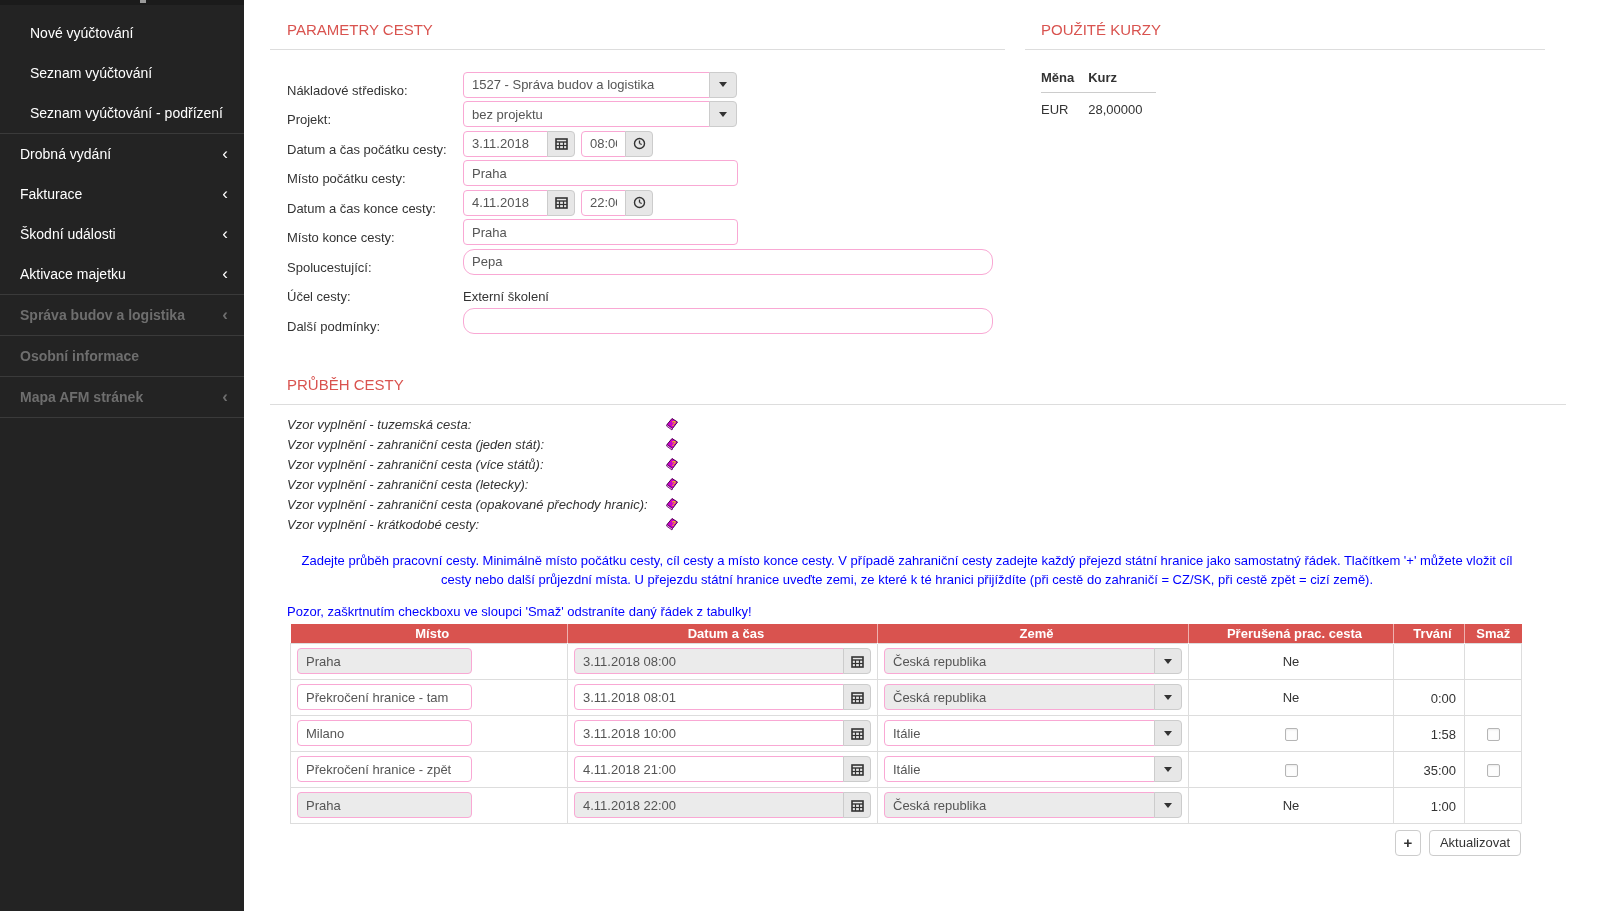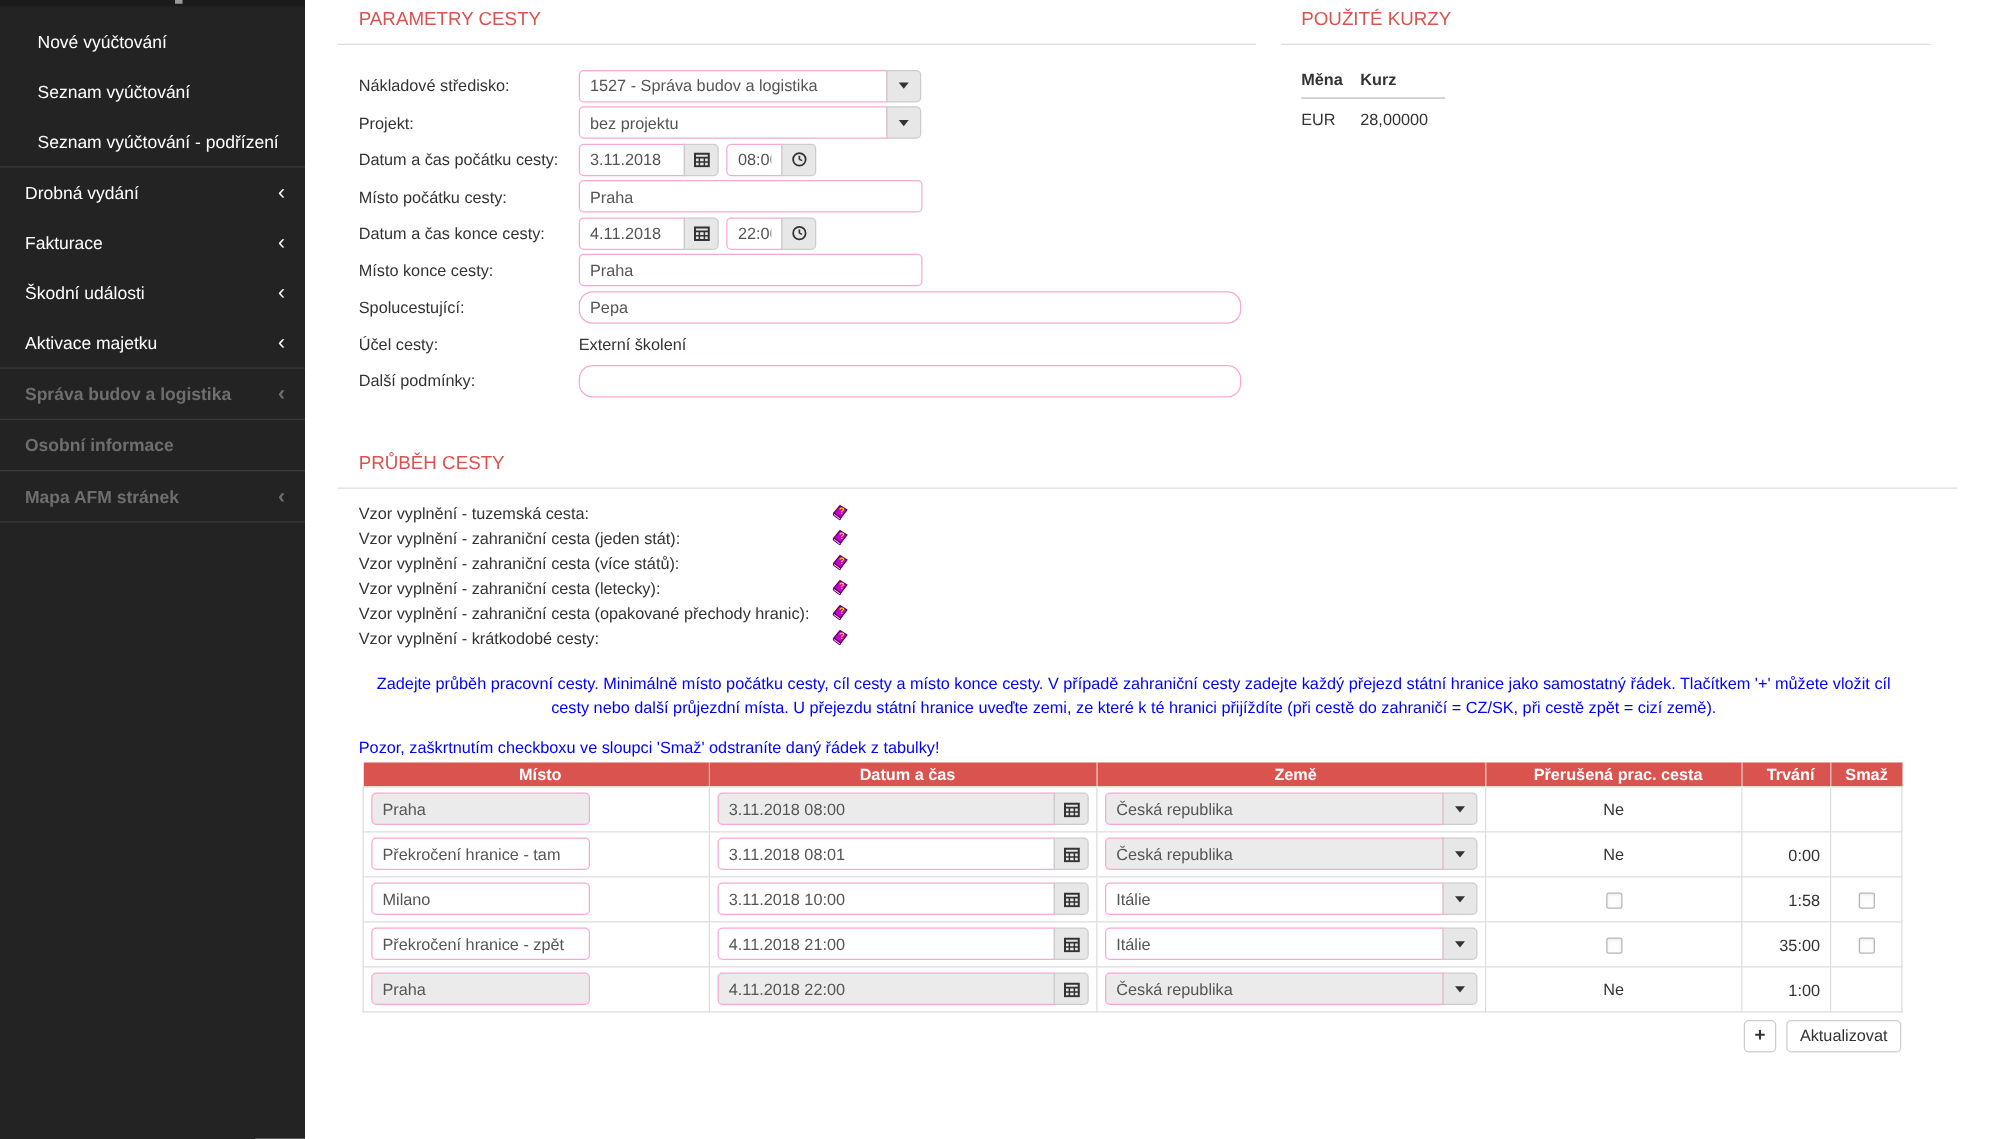--- a/index.html
+++ b/index.html
@@ -18,26 +18,26 @@
   .side-item .chev { position:absolute; right:16px; top:0; font-size:17px; line-height:40px; }
   .submenu-pad { padding-top:8px; }
 
   
   .content { position:absolute; left:244px; top:0; width:1355px; height:911px; background:#fff; }
   .panel { position:absolute; }
   .panel-params { left:26px; top:0; width:735px; }
   .panel-kurzy  { left:781px; top:0; width:520px; }
   .panel-prubeh { left:26px; top:355px; width:1296px; }
 
-  h2.section-title { margin:7px 0 0 17px; font-size:15px; font-weight:400; color:#d9534f; }
+  h2.section-title { margin:21px 0 0 17px; font-size:15px; font-weight:400; color:#d9534f; }
   .section-hr { border:none; border-top:1px solid #ddd; margin-top:11px; }
 
   
   .form-area { margin:18px 0 0 17px; }
-  .frow { display:flex; align-items:center; height:29.5px; }
+  .frow { display:flex; align-items:flex-end; height:29.5px; }
   .frow label { width:176px; color:#333; }
   .txt { height:26px; border:1px solid #f9a8d4; border-radius:4px; padding:0 8px;
          font-family:"Liberation Sans", sans-serif; font-size:13px; color:#555; background:#fff; }
   .txt:disabled, .txt.dis { background:#ebebeb; color:#555; }
   .igroup { display:flex; }
   .igroup .txt { border-radius:4px 0 0 4px; }
   .addon { height:26px; width:28px; margin-left:-1px; border:1px solid #ccc; border-radius:0 4px 4px 0;
            background:#e7e7e7; display:flex; align-items:center; justify-content:center; cursor:pointer; padding:0; }
   .caret { width:0; height:0; border-left:4px solid transparent; border-right:4px solid transparent;
            border-top:5px solid #333; }
@@ -49,21 +49,21 @@
   .gap6 { width:6px; }
   .plain-value { color:#333; }
 
   
   .kurzy-table { margin:20px 0 0 16px; border-collapse:collapse; }
   .kurzy-table th { text-align:left; font-weight:bold; padding:0 14px 7px 0; border-bottom:1px solid #ccc; }
   .kurzy-table td { padding:9px 14px 0 0; }
 
   
   .vzor-list { margin:9px 0 0 17px; }
-  .vzor-row { height:20px; display:flex; align-items:center; }
+  .vzor-row { height:20px; display:flex; align-items:center;font-style:italic; }
   .vzor-row .vzor-label { display:inline-block; min-width:378px; }
   .info-text { margin:17px 17px 0 17px; width:1240px; color:#0000ff; line-height:19px;text-align:center; }
   .warning-text { margin-top:15px; margin-left:17px; color:#0000ff; }
 
   table.trip { margin:5px 0 0 20px; border-collapse:collapse; table-layout:fixed; width:1231px; }
   table.trip thead th { background:#d9534f; color:#fff; font-weight:bold; text-align:center;
                         height:19px; padding:0 0 0 7px; font-size:13px;
                         border-right:1px solid rgba(255,255,255,.55); }
   table.trip thead th:last-child { border-right:none; text-align:center; padding-left:0; }
   table.trip tbody td { border:1px solid #ddd; height:36px; vertical-align:middle; }

